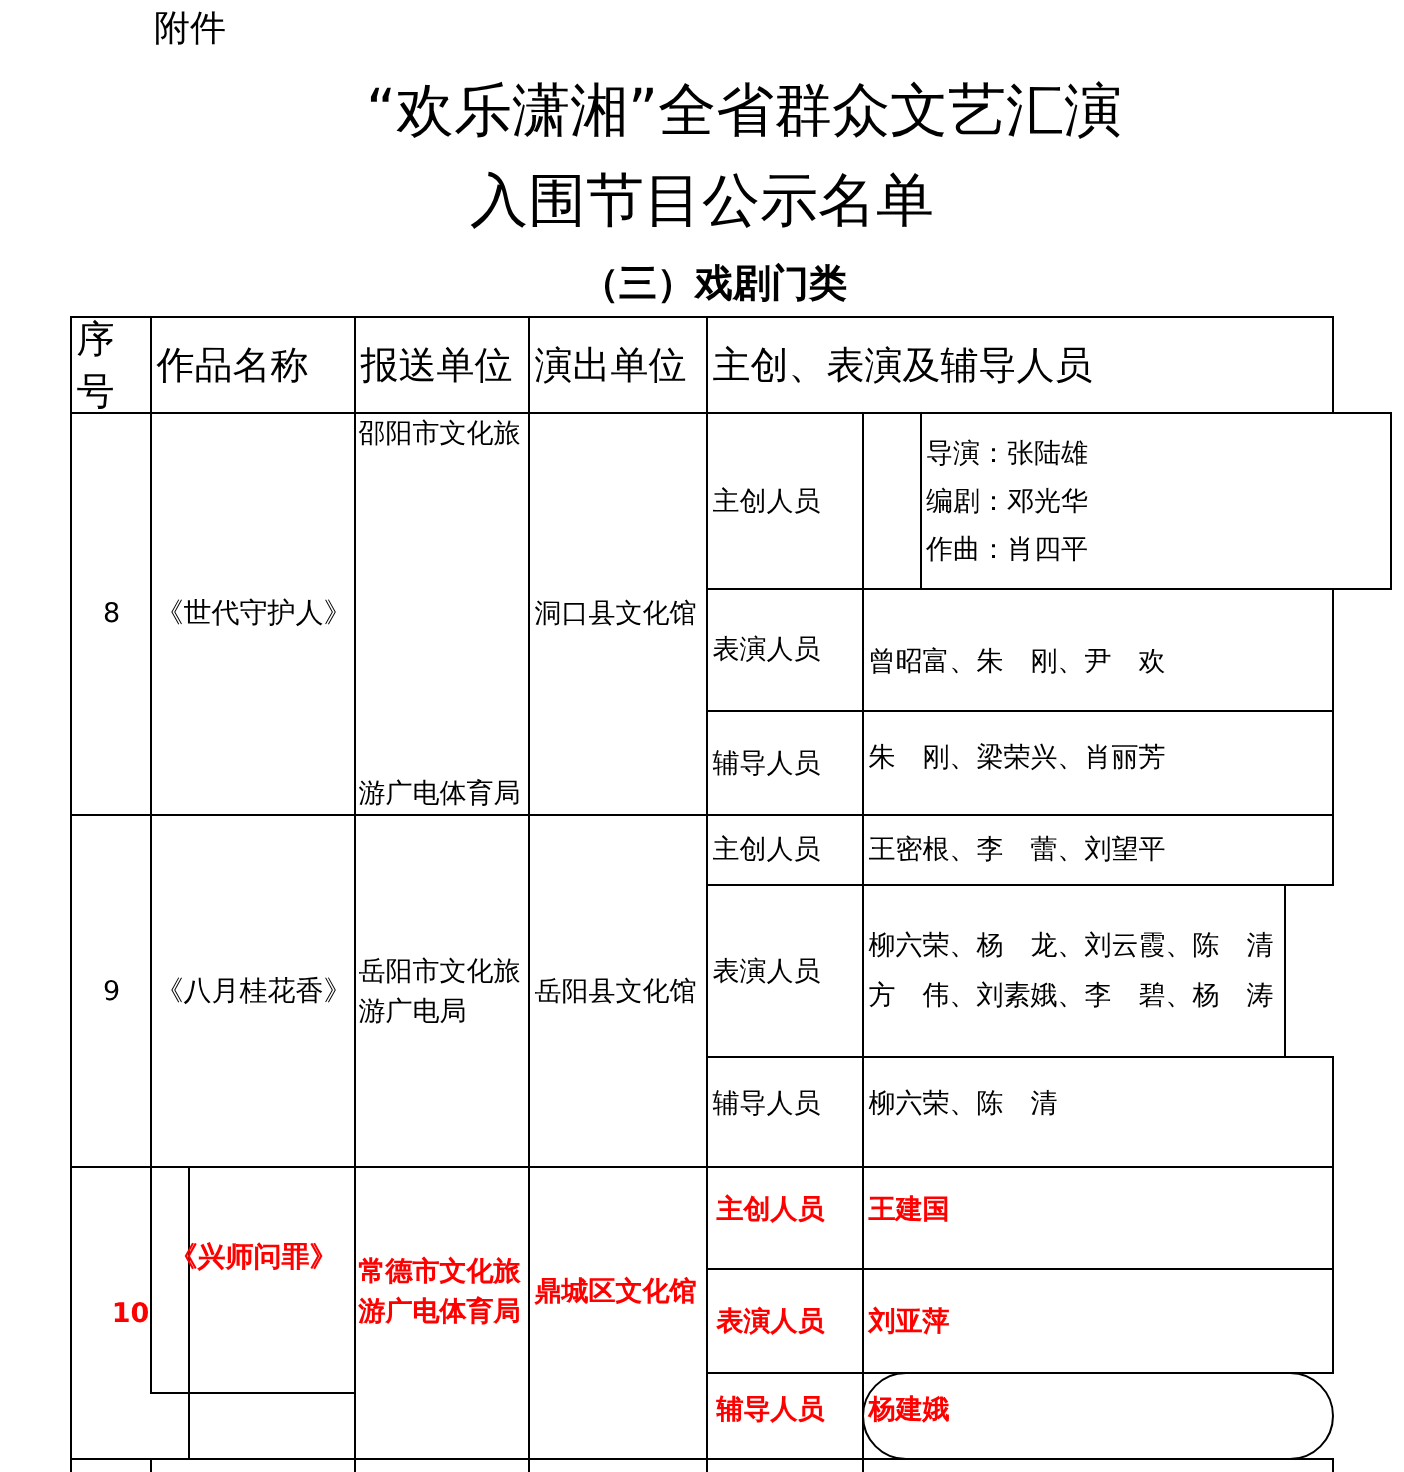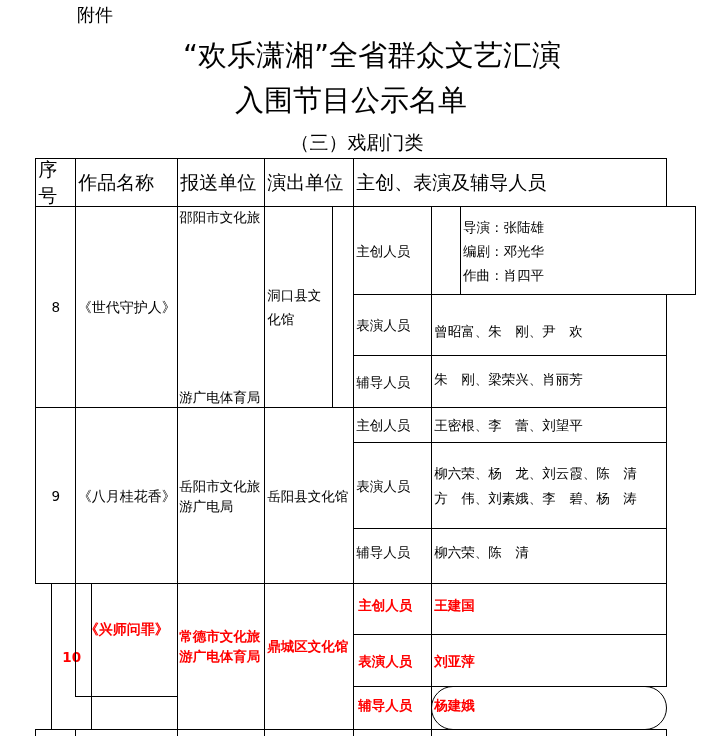--- a/index.html
+++ b/index.html
@@ -2,21 +2,21 @@
 <html><head>
 <meta charset="utf-8">
 <style>
   html, body { margin:0; padding:0; background:#ffffff; }
   body { width:702px; height:736px; position:relative; overflow:hidden;
          font-family: "DejaVu Sans", "Liberation Sans", sans-serif; color:#000; }
   .abs { position:absolute; }
   .attach { left:77px; top:4px; font-size:18px; line-height:22px; }
   .title1 { left:0; width:702px; top:37px; text-align:center; font-size:29px; line-height:36px; padding-left:42px; box-sizing:border-box; }
   .title2 { left:0; width:702px; top:82px; text-align:center; font-size:29px; line-height:36px; }
-  .subtitle { left:0; width:702px; top:129px; text-align:center; font-size:19px; line-height:26px; padding-left:12px; box-sizing:border-box; }
+  .subtitle { left:0; width:702px; top:129px; text-align:center; font-size:19px; line-height:26px; padding-left:12px; box-sizing:border-box;font-weight:bold; }
 
   .tbl { position:absolute; left:36px; top:159px; width:631px; }
   .cell { position:absolute; border:1.5px solid #000; box-sizing:border-box; margin:-0.75px 0 0 -0.75px; display:flex; align-items:center; }
   .hdr { font-size:19px; }
   .body { font-size:13.5px; line-height:24px; }
   .center { justify-content:center; text-align:center; }
   .left { justify-content:flex-start; padding-left:2px; }
   .stack { flex-direction:column; align-items:flex-start; justify-content:center; }
   .red { color:#ff0000; font-weight:bold; }
 </style>
@@ -35,21 +35,21 @@
   <div class="cell hdr left" style="left:142px;top:0;width:88px;height:49px;">报送单位</div>
   <div class="cell hdr left" style="left:229px;top:0;width:90px;height:49px;">演出单位</div>
   <div class="cell hdr left" style="left:318px;top:0;width:314px;height:49px;">主创、表演及辅导人员</div>
 
   <div class="cell body center" style="left:0;top:48px;width:41px;height:202px;">8</div>
   <div class="cell body center" style="left:40px;top:48px;width:103px;height:202px;font-size:14px;">《世代守护人》</div>
   <div class="cell body stack" style="left:142px;top:48px;width:88px;height:202px;line-height:20px;padding-left:1px;justify-content:space-between;">
     <span>邵阳市文化旅</span>
     <span>游广电体育局</span>
   </div>
-  <div class="cell body left" style="left:229px;top:48px;width:69px;height:202px;">洞口县文化馆</div>
+  <div class="cell body left" style="left:229px;top:48px;width:90px;height:202px;">洞口县文化馆</div>
 
   <div class="cell body left" style="left:318px;top:48px;width:79px;height:89px;">主创人员</div>
   <div class="cell body stack" style="left:396px;top:48px;width:236px;height:89px;padding-left:2px;margin-left:28px;">
     <span>导演：张陆雄</span>
     <span>编剧：邓光华</span>
     <span>作曲：肖四平</span>
   </div>
   <div class="cell body left" style="left:318px;top:136px;width:79px;height:62px;">表演人员</div>
   <div class="cell body left" style="left:396px;top:136px;width:236px;height:62px;padding-top:12px;">曾昭富、朱　刚、尹　欢</div>
   <div class="cell body left" style="left:318px;top:197px;width:79px;height:53px;">辅导人员</div>
@@ -59,28 +59,28 @@
   <div class="cell body center" style="left:40px;top:249px;width:103px;height:177px;font-size:14px;">《八月桂花香》</div>
   <div class="cell body stack" style="left:142px;top:249px;width:88px;height:177px;line-height:20px;padding-left:1px;">
     <span>岳阳市文化旅</span>
     <span>游广电局</span>
   </div>
   <div class="cell body left" style="left:229px;top:249px;width:90px;height:177px;">岳阳县文化馆</div>
 
   <div class="cell body left" style="left:318px;top:249px;width:79px;height:36px;">主创人员</div>
   <div class="cell body left" style="left:396px;top:249px;width:236px;height:36px;">王密根、李　蕾、刘望平</div>
   <div class="cell body left" style="left:318px;top:284px;width:79px;height:87px;">表演人员</div>
-  <div class="cell body stack" style="left:396px;top:284px;width:236px;height:87px;padding-left:2px;line-height:25px;">
+  <div class="cell body stack" style="left:396px;top:284px;width:212px;height:87px;padding-left:2px;line-height:25px;">
     <span>柳六荣、杨　龙、刘云霞、陈　清</span>
     <span>方　伟、刘素娥、李　碧、杨　涛</span>
   </div>
   <div class="cell body left" style="left:318px;top:370px;width:79px;height:56px;padding-bottom:8px;">辅导人员</div>
   <div class="cell body left" style="left:396px;top:370px;width:236px;height:56px;padding-bottom:8px;">柳六荣、陈　清</div>
 
-  <div class="cell body center red" style="left:16px;top:425px;width:41px;height:147px;">10</div>
+  <div class="cell body center red" style="left:0;top:425px;width:60px;height:147px;">10</div>
   <div class="cell body center red" style="left:40px;top:425px;width:103px;height:114px;font-size:14px;padding-bottom:22px;">《兴师问罪》</div>
   <div class="cell body stack red" style="left:142px;top:425px;width:88px;height:147px;line-height:20px;padding-left:1px;padding-bottom:22px;text-align:right;">
     <span>常德市文化旅</span>
     <span>游广电体育局</span>
   </div>
   <div class="cell body left red" style="left:229px;top:425px;width:90px;height:147px;padding-bottom:22px;">鼎城区文化馆</div>
 
   <div class="cell body left red" style="left:318px;top:425px;width:79px;height:52px;padding-bottom:8px;padding-left:4px;">主创人员</div>
   <div class="cell body left red" style="left:396px;top:425px;width:236px;height:52px;padding-bottom:8px;">王建国</div>
   <div class="cell body left red" style="left:318px;top:476px;width:79px;height:53px;padding-left:4px;">表演人员</div>

